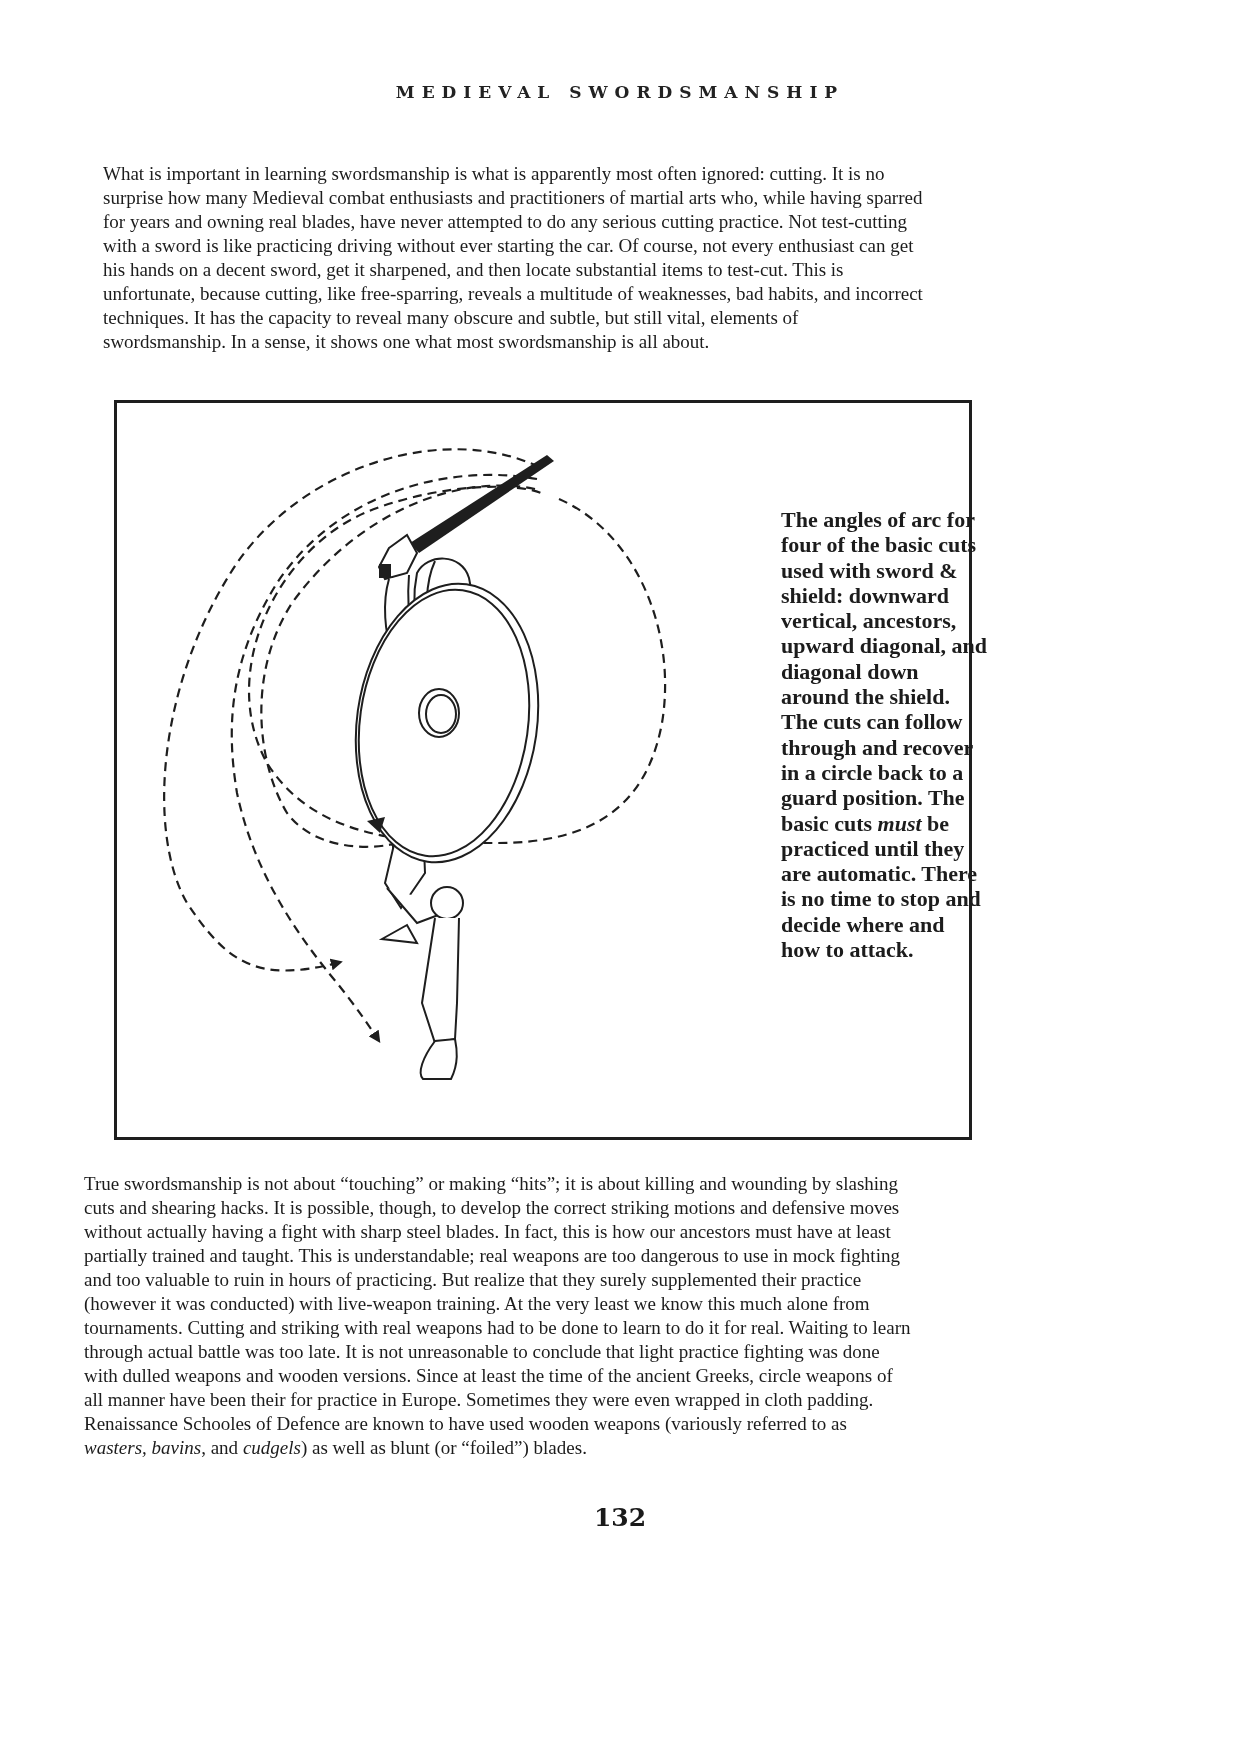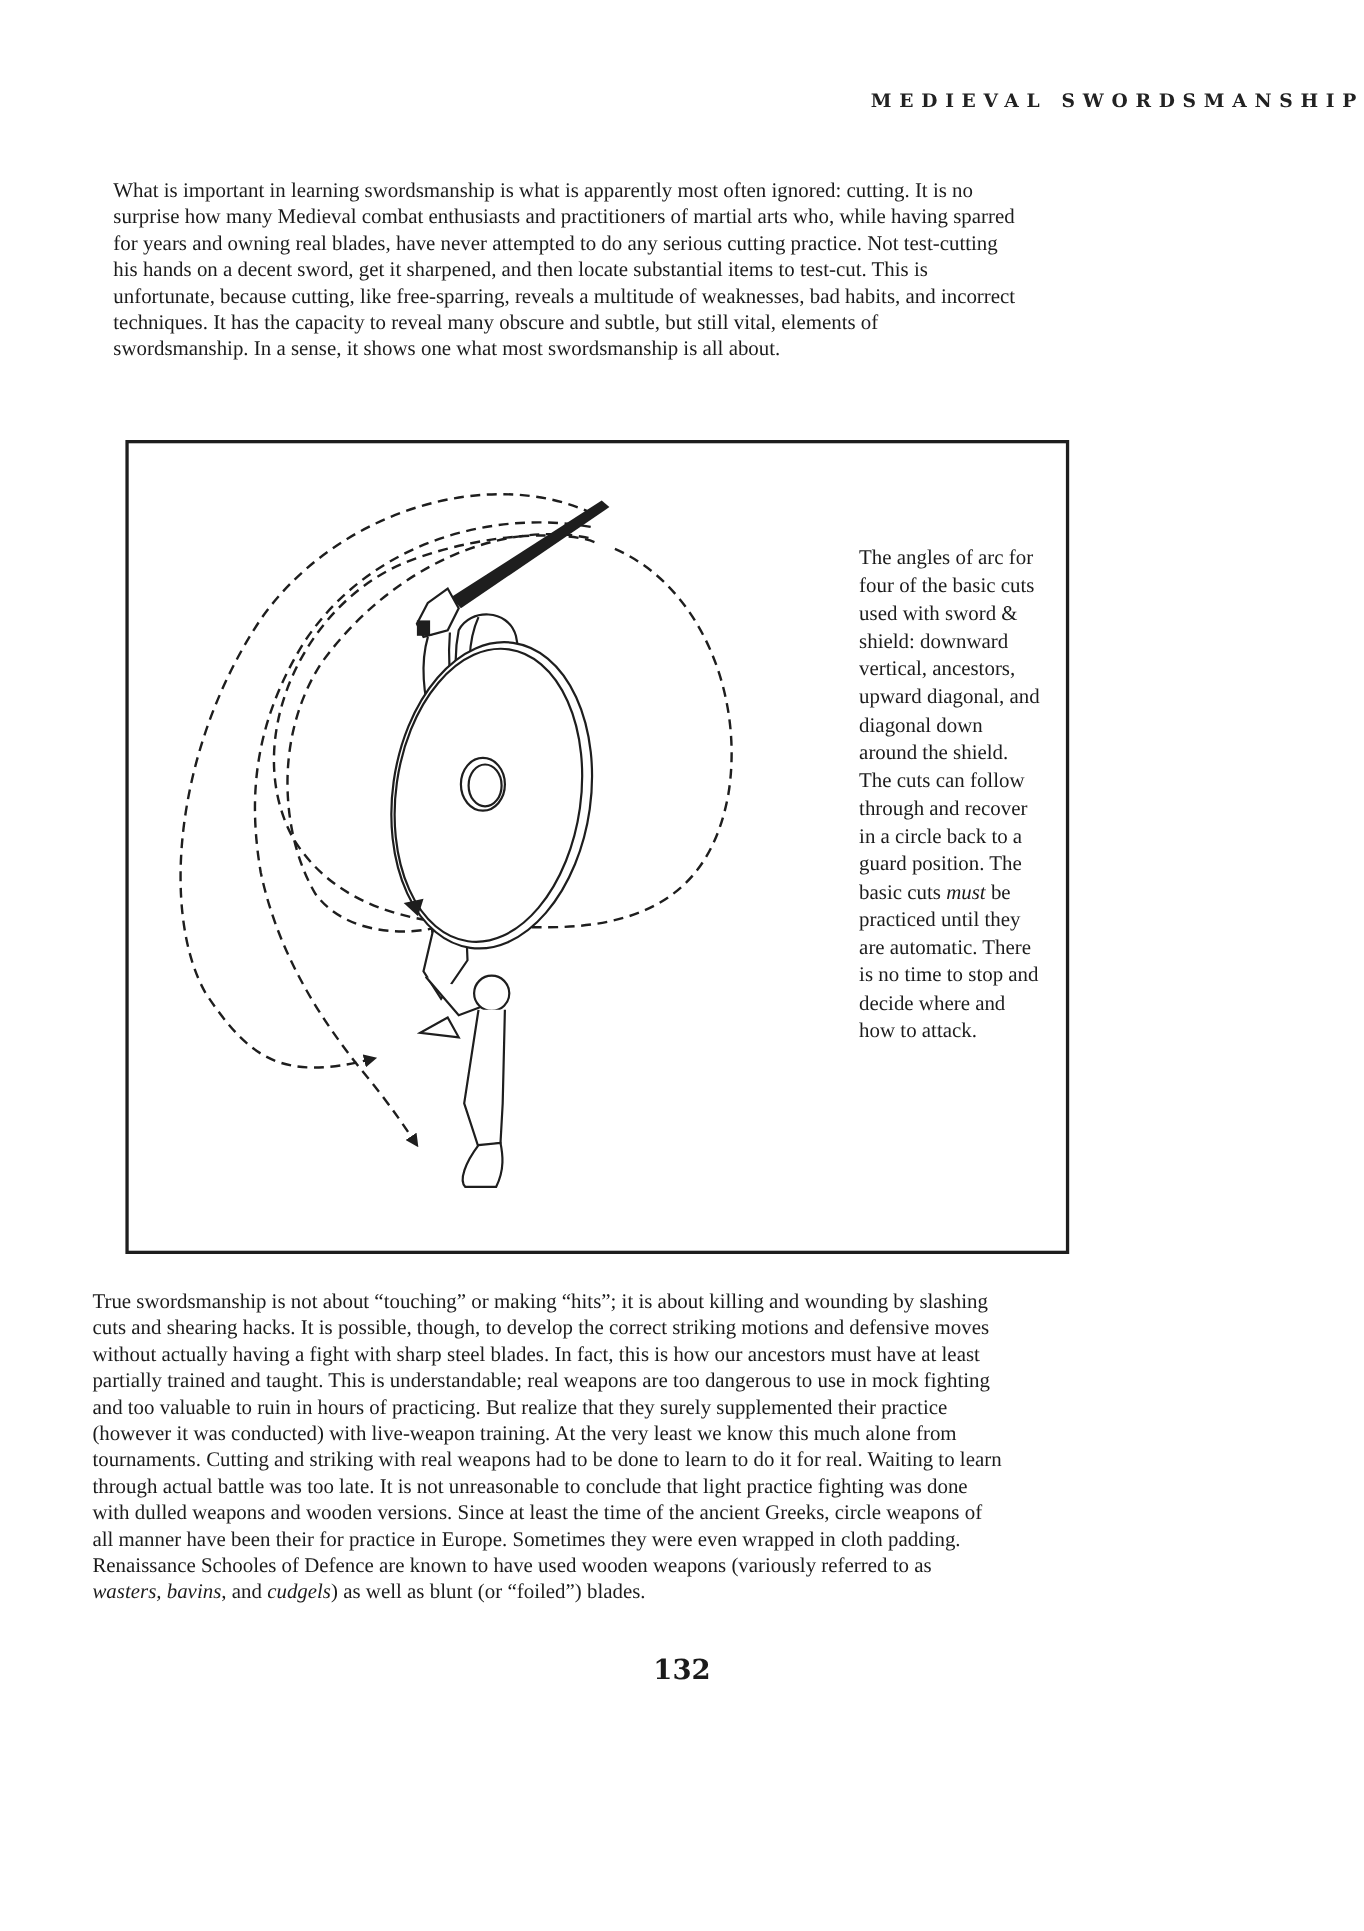--- a/index.html
+++ b/index.html
@@ -1,42 +1,43 @@
 <!DOCTYPE html>
 <html><head>
 <meta charset="utf-8">
 <style>
   html, body { margin:0; padding:0; background:#ffffff; }
   body { width:1240px; height:1755px; position:relative; overflow:hidden;
          font-family:"Liberation Serif", serif; color:#1c1c1c; }
-  .running-head { position:absolute; left:0; width:1240px; top:82px; text-align:right;
+  .running-head { position:absolute; left:0; width:1240px; top:82px; text-align:center;
          font-family:"DejaVu Serif", serif; font-weight:bold; font-size:17px;
          letter-spacing:7px; color:#222; }
   .para { position:absolute; font-size:19px; line-height:24px; margin:12px; }
   .para .line { display:block; white-space:nowrap; }
   #p1 { left:91px; top:150px; width:900px; }
   #p2 { left:72px; top:1160px; width:950px; }
   .frame { position:absolute; left:114px; top:400px; width:858px; height:740px;
            border:3px solid #1e1e1e; box-sizing:border-box; }
   .figure-svg { position:absolute; left:0; top:0; }
-  .caption { position:absolute; left:664px; top:92px; width:200px; font-size:19px; line-height:25.3px; }
+  .caption { position:absolute; left:664px; top:104px; width:200px; font-size:22px; line-height:25.3px;font-weight:bold; }
   .caption .line { display:block; white-space:nowrap; }
   .page-number { position:absolute; left:0; width:1240px; top:1503px; text-align:center;
            font-family:"DejaVu Serif", serif; font-weight:bold; font-size:25px; color:#1a1a1a; }
   em { font-style:italic; }
 </style>
 </head>
 <body>
 
 <div class="running-head">MEDIEVAL SWORDSMANSHIP</div>
 
 <p class="para" id="p1">
   <span class="line">What is important in learning swordsmanship is what is apparently most often ignored: cutting. It is no</span>
   <span class="line">surprise how many Medieval combat enthusiasts and practitioners of martial arts who, while having sparred</span>
   <span class="line">for years and owning real blades, have never attempted to do any serious cutting practice. Not test-cutting</span>
+  <span class="line">with a sword is like practicing driving without ever starting the car. Of course, not every enthusiast can get</span>
   <span class="line">his hands on a decent sword, get it sharpened, and then locate substantial items to test-cut. This is</span>
   <span class="line">unfortunate, because cutting, like free-sparring, reveals a multitude of weaknesses, bad habits, and incorrect</span>
   <span class="line">techniques. It has the capacity to reveal many obscure and subtle, but still vital, elements of</span>
   <span class="line">swordsmanship. In a sense, it shows one what most swordsmanship is all about.</span>
 </p>
 
 <div class="frame">
   <svg class="figure-svg" width="852" height="734" viewBox="0 0 852 734">
     <defs>
       <marker id="arrowhead" markerWidth="12" markerHeight="12" refX="6" refY="6" orient="auto" markerUnits="userSpaceOnUse">

